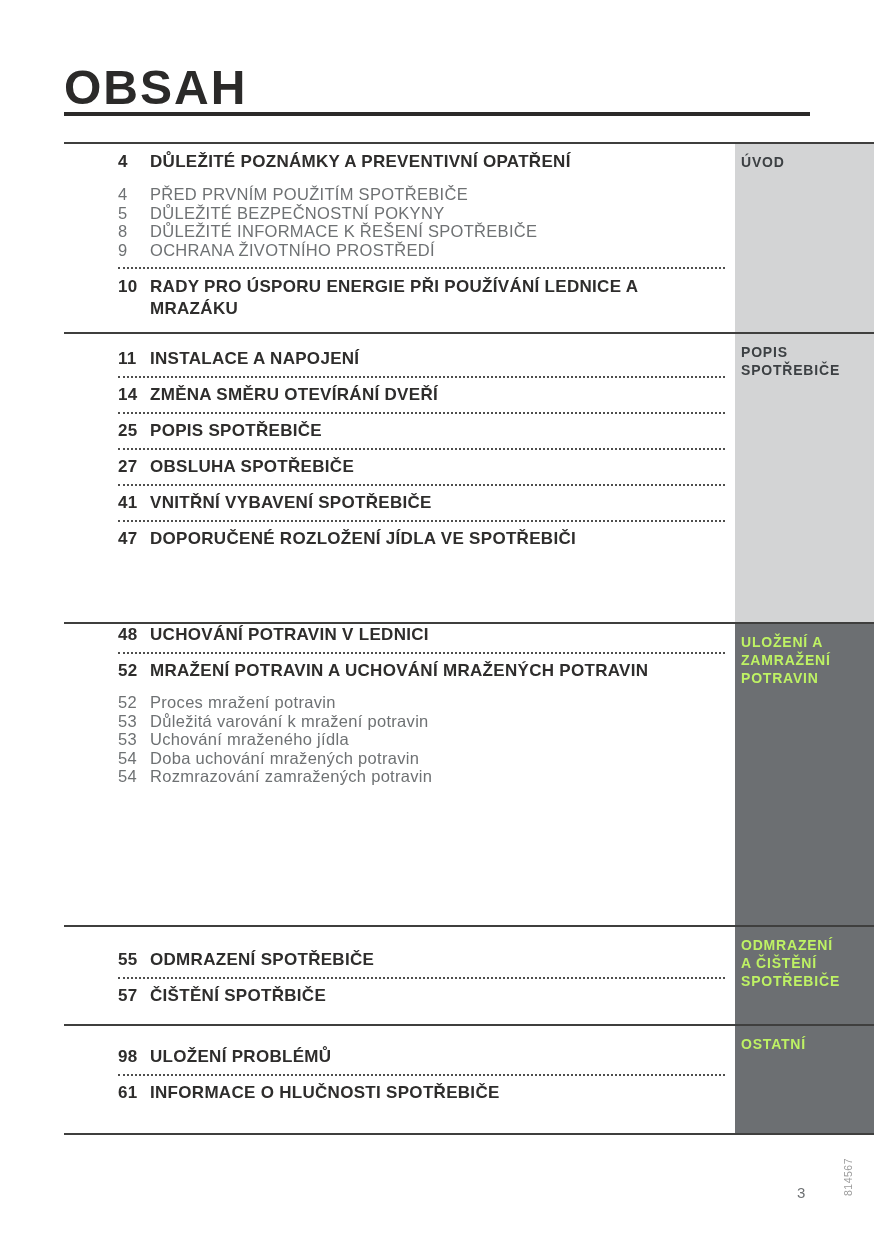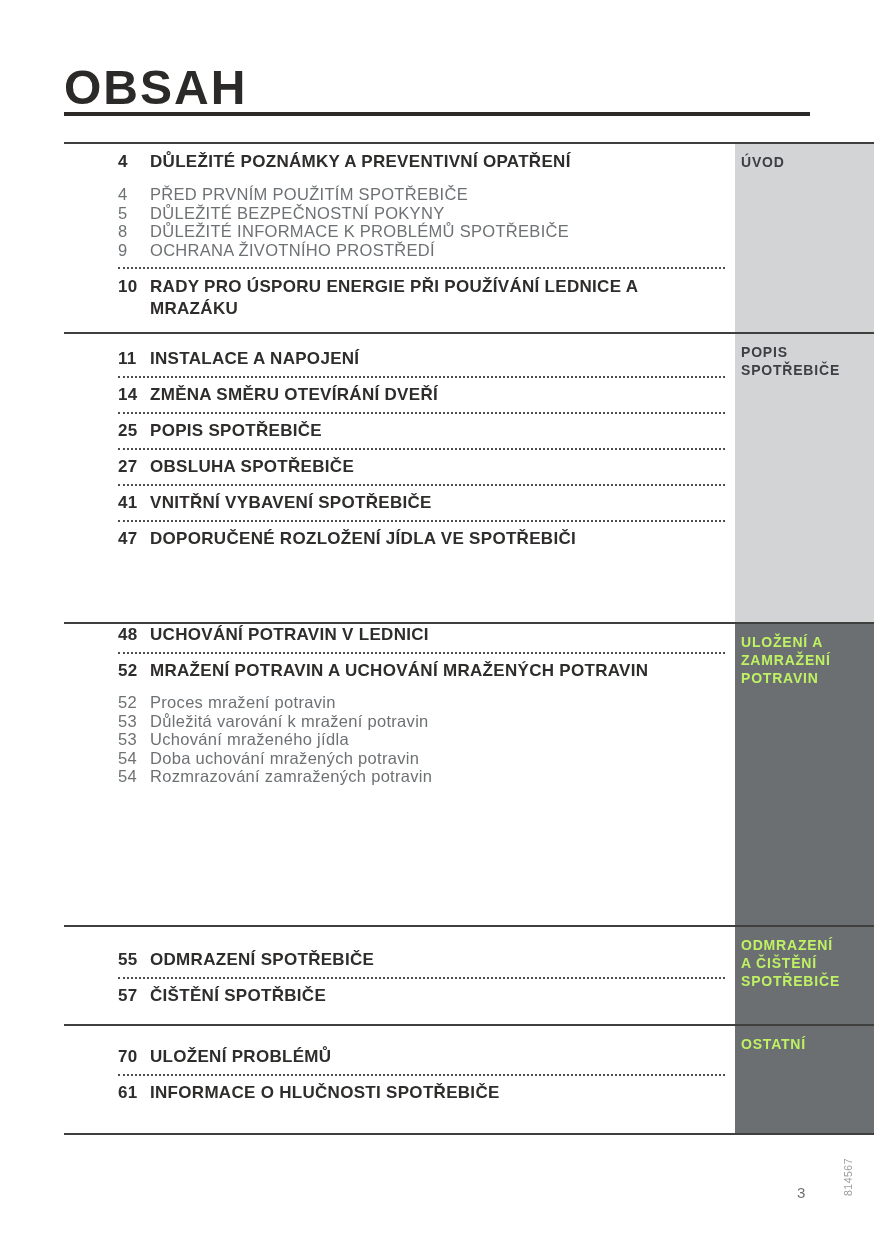--- a/index.html
+++ b/index.html
@@ -65,21 +65,21 @@
           <div class="sub">
             <span class="num">4</span>
             <span class="ttl">PŘED PRVNÍM POUŽITÍM SPOTŘEBIČE</span>
           </div>
           <div class="sub">
             <span class="num">5</span>
             <span class="ttl">DŮLEŽITÉ BEZPEČNOSTNÍ POKYNY</span>
           </div>
           <div class="sub">
             <span class="num">8</span>
-            <span class="ttl">DŮLEŽITÉ INFORMACE K PROBLÉMŮ SPOTŘEBIČE</span>
+            <span class="ttl">DŮLEŽITÉ INFORMACE K ŘEŠENÍ SPOTŘEBIČE</span>
           </div>
           <div class="sub">
             <span class="num">9</span>
             <span class="ttl">OCHRANA ŽIVOTNÍHO PROSTŘEDÍ</span>
           </div>
         </div>
         <div class="dotted"></div>
         <div class="entry">
           <span class="num">10</span>
           <span class="ttl">RADY PRO ÚSPORU ENERGIE PŘI POUŽÍVÁNÍ LEDNICE A MRAZÁKU</span>
@@ -179,21 +179,21 @@
         </div>
       </div>
       <div class="side">
         <div class="side-label">ODMRAZENÍ A ČIŠTĚNÍ SPOTŘEBIČE</div>
       </div>
     </div>
 
     <div class="section sec-4 s-dark">
       <div class="content">
         <div class="entry">
-          <span class="num">70</span>
+          <span class="num">98</span>
           <span class="ttl">ULOŽENÍ PROBLÉMŮ</span>
         </div>
         <div class="dotted"></div>
         <div class="entry">
           <span class="num">61</span>
           <span class="ttl">INFORMACE O HLUČNOSTI SPOTŘEBIČE</span>
         </div>
       </div>
       <div class="side">
         <div class="side-label">OSTATNÍ</div>

